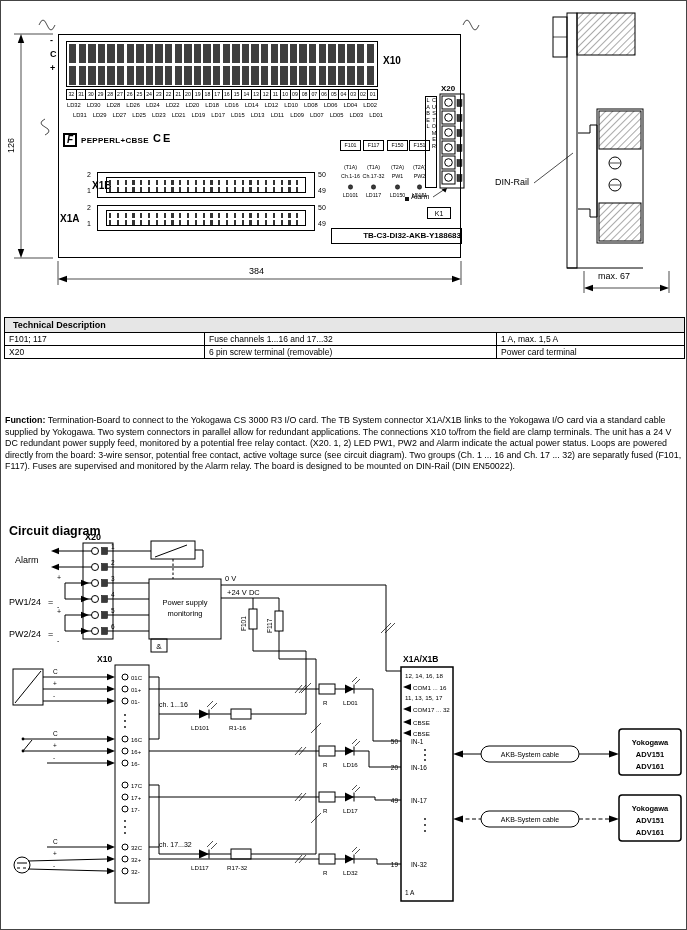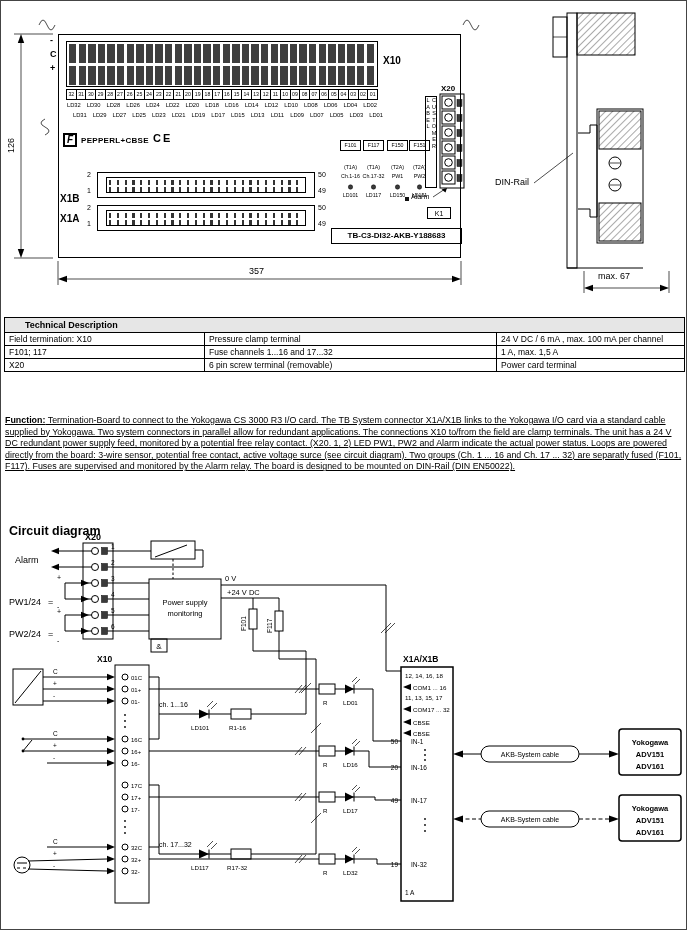--- a/index.html
+++ b/index.html
@@ -29,28 +29,28 @@
   .fusebox { position:absolute; top:139px; width:21px; height:11px; border:1px solid #000;
              font-size:5.3px; text-align:center; line-height:9.5px; }
   .fcol { position:absolute; width:27px; text-align:center; font-size:5.3px; }
   .custbox { position:absolute; left:424px; top:95px; width:12px; height:92px; border:1px solid #000;
              display:flex; justify-content:center; }
   .vert { writing-mode:vertical-rl; text-orientation:upright; font-size:5.5px; letter-spacing:0.5px; }
   .alarmled { position:absolute; left:404px; top:196px; width:4px; height:4px; background:#111; }
   .k1box { position:absolute; left:426px; top:206px; width:24px; height:12px; border:1px solid #000;
            font-size:7px; text-align:center; line-height:11px; }
   .partbox { position:absolute; left:330px; top:227px; width:131px; height:16px; border:1.5px solid #000;
-             font-size:8px; font-weight:bold; text-align:center; line-height:13px; }
+             font-size:8px; font-weight:bold; text-align:right; line-height:13px; }
   .rot { transform:rotate(-90deg); transform-origin:left top; }
   .tech { position:absolute; top:316px; left:3px; width:681px; border-collapse:collapse; font-size:8.5px; }
   .tech th, .tech td { border:1px solid #000; padding:1px 4px; text-align:left; vertical-align:top; }
-  .tech th { background:#e6e6e6; font-size:9px; padding:2px 20px; }
+  .tech th { background:#e6e6e6; font-size:9px; padding:2px 8px; }
   .tech td:nth-child(1) { width:200px; }
   .tech td:nth-child(2) { width:292px; }
-  .func { position:absolute; top:414px; left:4px; width:679px; font-size:8.9px; line-height:1.3; text-align:left;text-decoration:underline; }
+  .func { position:absolute; top:414px; left:4px; width:679px; font-size:8.9px; line-height:1.3; text-align:left; }
   .circuit { position:absolute; top:518px; left:0; width:558px; height:412px;text-decoration:underline; }
   svg .ln { stroke:#000; stroke-width:1; fill:none; }
   svg .ln2 { stroke:#000; stroke-width:1.5; fill:none; }
   svg .lnt { stroke:#000; stroke-width:0.7; fill:none; }
   svg .fl { fill:#000; stroke:none; }
   svg .dk { fill:#3a3a3a; stroke:#000; stroke-width:0.5; }
   svg .ht { fill:url(#hatch); stroke:#000; stroke-width:1; }
   svg .wh { fill:#fff; stroke:#000; stroke-width:1; }
   svg text { font-family:"Liberation Sans",sans-serif; fill:#000; stroke:none; }
 </style>
@@ -223,21 +223,21 @@
         <span>LD07</span>
         <span>LD05</span>
         <span>LD03</span>
         <span>LD01</span>
       </div>
 
     <div class="logobox">F</div>
     <div class="lb t8 b" style="left:80px; top:135px; letter-spacing:0.3px;">PEPPERL+CBSE</div>
     <div class="lb t11 b" style="left:152px; top:131px; letter-spacing:2px;text-align:right;">CE</div>
 
-    <div class="lb t10 b" style="left:59px; top:192px;">X1B</div>
+    <div class="lb t10 b" style="left:59px; top:179px;padding-left:32px;">X1B</div>
     <div class="conn" style="top:171px;">
       <div class="pinbox">
         <div class="prow" style="top:2px"></div>
           <div class="prow" style="top:9px"></div>
       </div>
     </div>
     <div class="lb t7" style="left:86px; top:170px;">2</div>
     <div class="lb t7" style="left:86px; top:186px;">1</div>
     <div class="lb t7" style="left:317px; top:170px;">50</div>
     <div class="lb t7" style="left:317px; top:186px;">49</div>
@@ -274,38 +274,33 @@
     <div class="custbox">
       <div class="vert">CUSTOMER LABEL</div>
     </div>
 
     <div class="lb t8 b" style="left:440px; top:83px;">X20</div>
     <div class="alarmled"></div>
     <div class="lb t7" style="left:410px; top:192px;">Alarm</div>
     <div class="k1box">K1</div>
     <div class="partbox">TB-C3-DI32-AKB-Y188683</div>
 
-    <div class="lb t9" style="left:248px; top:265px;">357</div>
+    <div class="lb t9" style="left:248px; top:265px;">384</div>
     <div class="lb t9 rot" style="left:5px; top:152px;">126</div>
     <div class="lb t9" style="left:494px; top:176px;">DIN-Rail</div>
     <div class="lb t9" style="left:597px; top:270px;">max. 67</div>
   </div>
 
   <table class="tech">
     <thead>
       <tr>
         <th colspan="3">Technical Description</th>
       </tr>
     </thead>
     <tbody>
-      <tr>
-        <td>Field termination: X10</td>
-        <td>Pressure clamp terminal</td>
-        <td>24 V DC / 6 mA , max. 100 mA per channel</td>
-      </tr>
       <tr>
         <td>F101; 117</td>
         <td>Fuse channels 1...16 and 17...32</td>
         <td>1 A, max. 1,5 A</td>
       </tr>
       <tr>
         <td>X20</td>
         <td>6 pin screw terminal (removable)</td>
         <td>Power card terminal</td>
       </tr>

